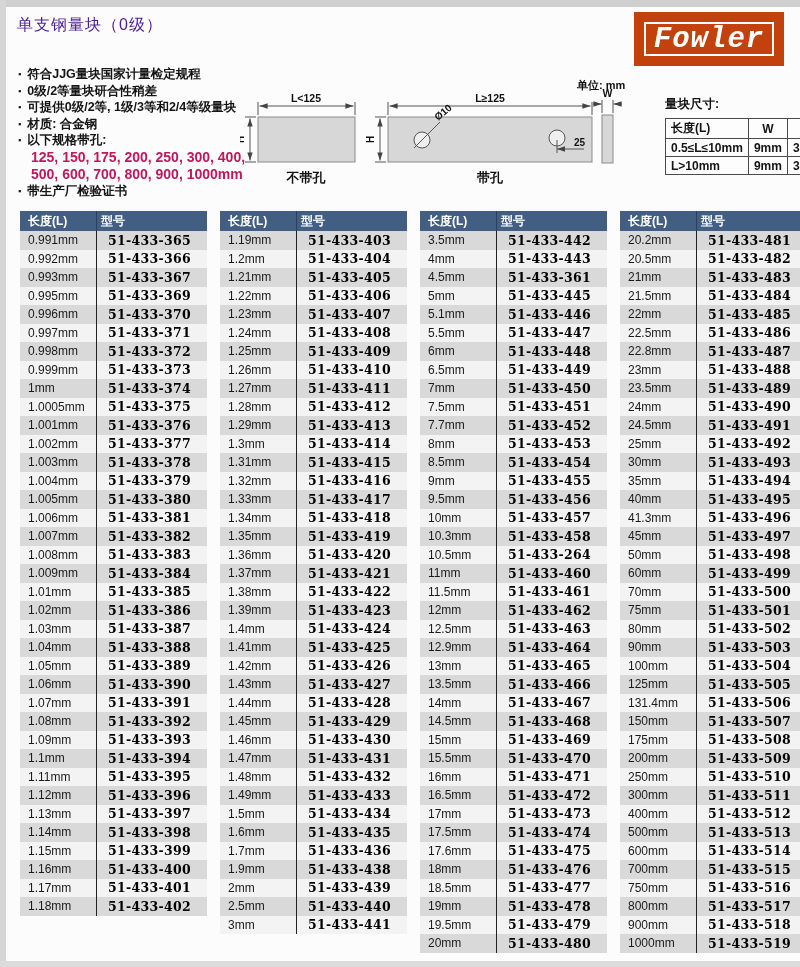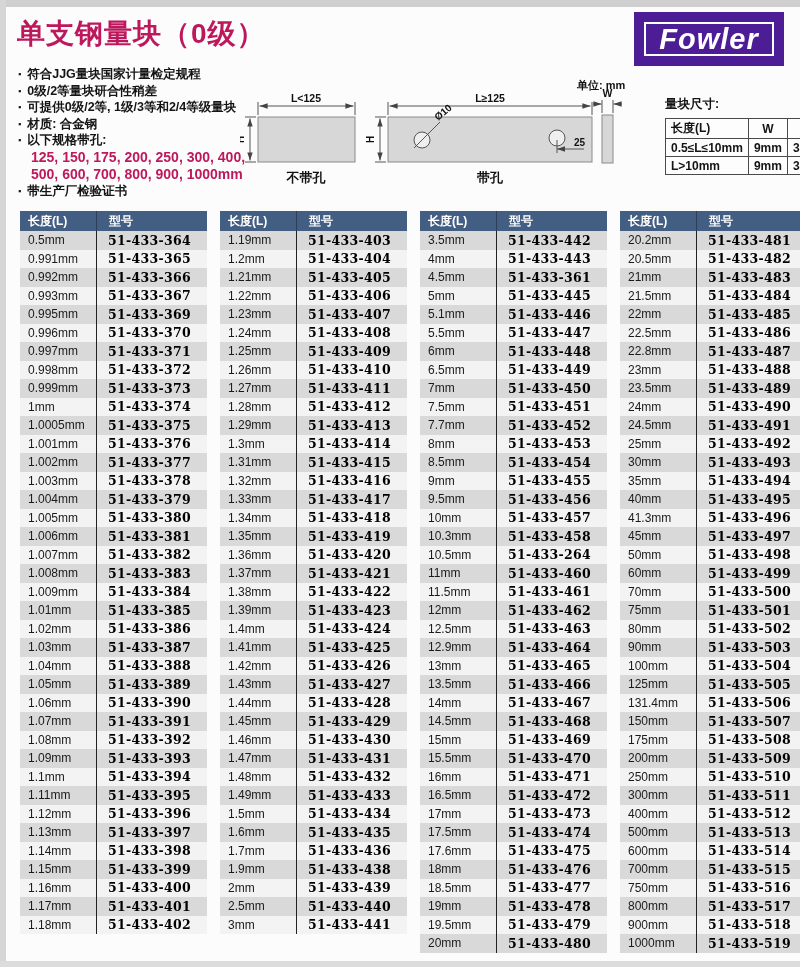--- a/index.html
+++ b/index.html
@@ -8,24 +8,24 @@
     position:relative; width:800px; height:967px; margin:0 auto;
     background:#fcfcfc; overflow:hidden;
     font-family:"Liberation Sans", sans-serif; color:#111;
   }
   .scan-edge-top { position:absolute; left:0; top:0; width:800px; height:7px; background:#cfcfcf; }
   .scan-edge-left { position:absolute; left:0; top:0; width:6px; height:967px; background:#d6d6d6; }
   .scan-edge-bottom { position:absolute; left:0; top:961px; width:800px; height:6px; background:#dcdcdc; }
 
   .page-title {
     position:absolute; left:17px; top:15px;
-    font-size:28px; font-weight:bold; letter-spacing:1px; color:#be185d;
+    font-size:16px; font-weight:normal; letter-spacing:1px; color:#4c1d95;
   }
 
-  .logo { position:absolute; left:634px; top:12px; width:150px; height:54px; background:#4c1d95; padding:10px; }
+  .logo { position:absolute; left:634px; top:12px; width:150px; height:54px; background:#c2410c; padding:10px;font-family:Liberation Mono, monospace; }
   .logo-frame { border:2px solid #ffffff; height:100%; display:flex; align-items:center; justify-content:center; }
   .logo-text { color:#ffffff; font-style:italic; font-weight:bold; font-size:29px; letter-spacing:1px; }
 
   .features { position:absolute; left:18px; top:66px; width:252px; }
   .feat { display:flex; align-items:flex-start; font-size:12.5px; font-weight:bold; line-height:16.5px; color:#141414; }
   .feat .bullet { font-size:9px; margin-right:6px; line-height:16.5px; }
   .feat-cont { padding-left:13px; font-size:14px; font-weight:bold; line-height:17px; color:#be185d; }
 
   
   .diagram-svg { position:absolute; left:240px; top:75px; width:390px; height:125px; }
@@ -40,21 +40,21 @@
     height:18px; padding:1px 5px; background:#fdfdfd; color:#141414;
   }
   .size-table td.center { text-align:center; }
   .size-table .c1 { width:74px; } .size-table .c2 { width:32px; } .size-table .c3 { width:44px; }
 
   
   .tbl { position:absolute; top:211px; width:187px; }
   .tbl.t1 { left:20px; } .tbl.t2 { left:220px; } .tbl.t3 { left:420px; } .tbl.t4 { left:620px; }
   .tbl-h { display:flex; height:20px; background:#435e83; color:#fff; font-size:12px; font-weight:bold; align-items:center; }
   .tbl-h .h-len { width:76px; padding-left:8px; }
-  .tbl-h .h-model { flex:1; padding-left:12px; border-left:1.5px solid #2c4059; align-self:stretch; display:flex; align-items:center; }
+  .tbl-h .h-model { flex:1; padding-left:4px; border-left:1.5px solid #2c4059; align-self:stretch; display:flex; align-items:center; }
   .trow { display:flex; height:18.5px; }
   .tbody .trow:nth-child(odd) { background:#d9d9d9; }
   .tbody .trow:nth-child(even) { background:#f3f3f3; }
   .tc-len { width:76px; padding-left:8px; font-size:12px; color:#1a1a1a; display:flex; align-items:center; }
   .tc-model {
     flex:1; padding-left:11px; border-left:1.5px solid #222; display:flex; align-items:center;
     font-family:"DejaVu Serif", serif; font-weight:bold; font-size:12.5px; letter-spacing:0.3px; color:#000;
   }
 </style>
 </head>
@@ -176,24 +176,20 @@
       </table>
   </div>
 
   <div class="tbl t1">
     <div class="tbl-h">
       <div class="h-len">长度(L)</div>
       <div class="h-model">型号</div>
     </div>
     <div class="tbody">
         <div class="trow">
-          <div class="tc-len">0.5mm</div>
-          <div class="tc-model">51-433-364</div>
-        </div>
-        <div class="trow">
           <div class="tc-len">0.991mm</div>
           <div class="tc-model">51-433-365</div>
         </div>
         <div class="trow">
           <div class="tc-len">0.992mm</div>
           <div class="tc-model">51-433-366</div>
         </div>
         <div class="trow">
           <div class="tc-len">0.993mm</div>
           <div class="tc-model">51-433-367</div>

